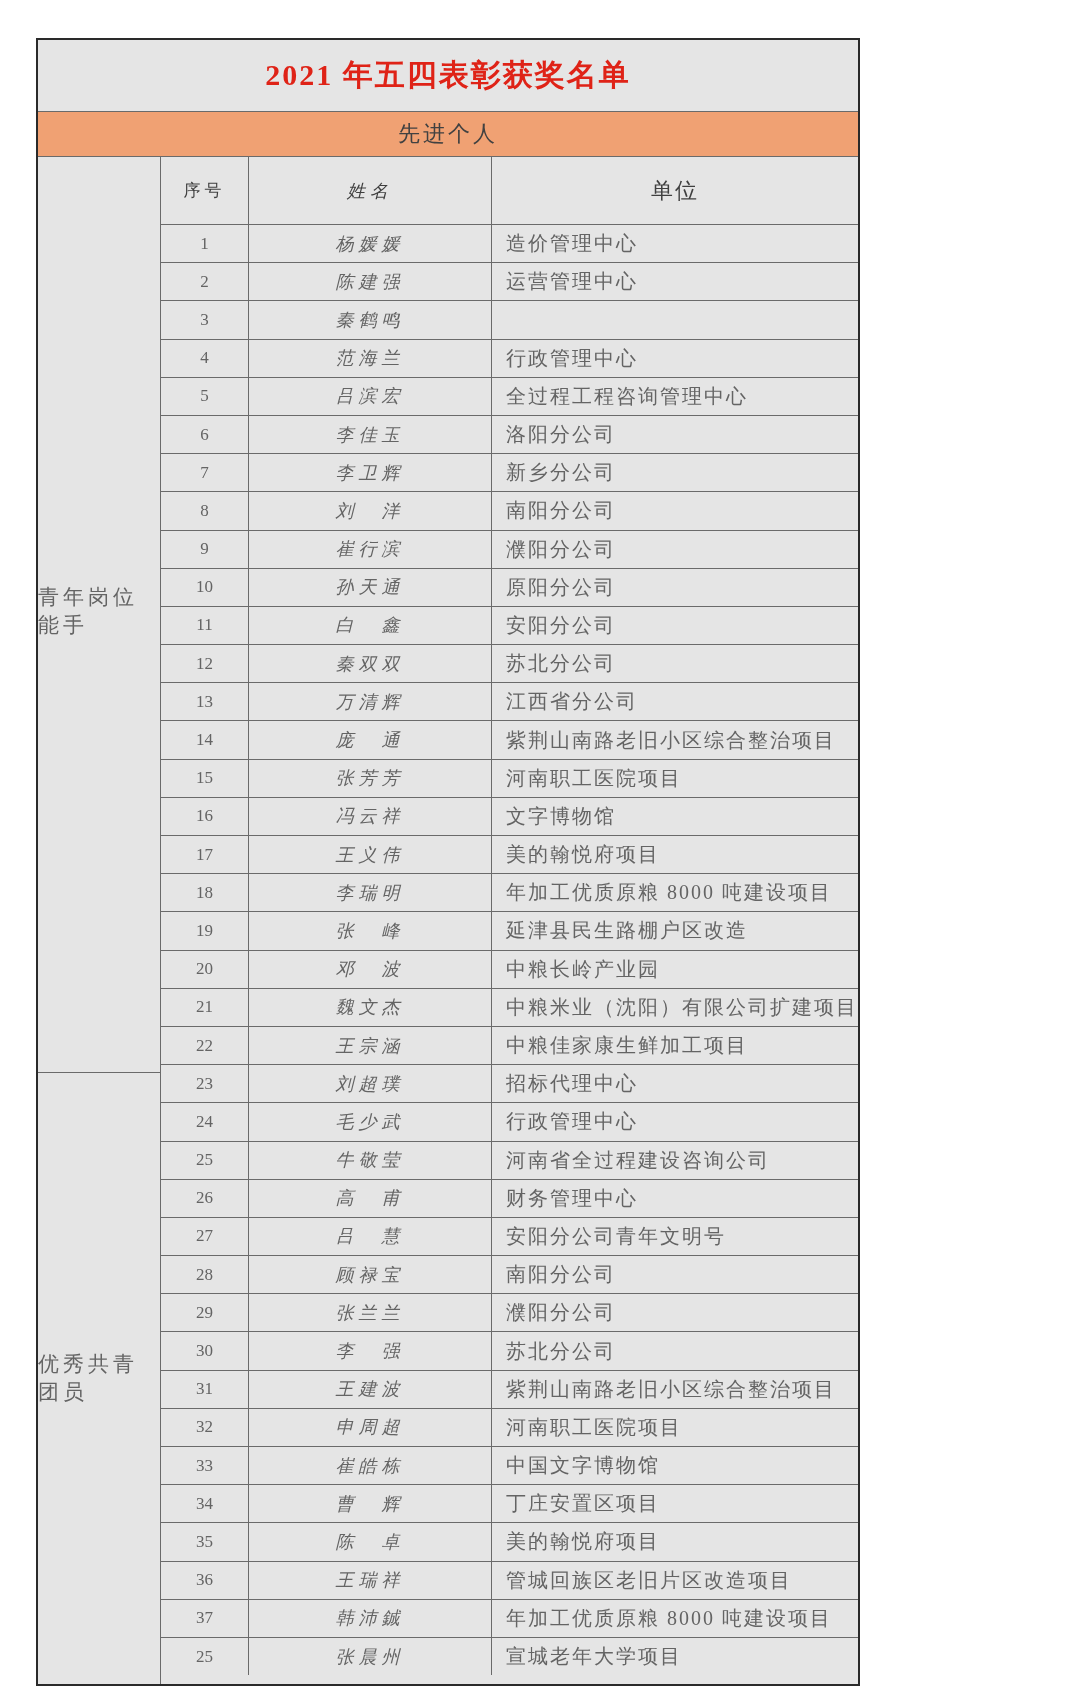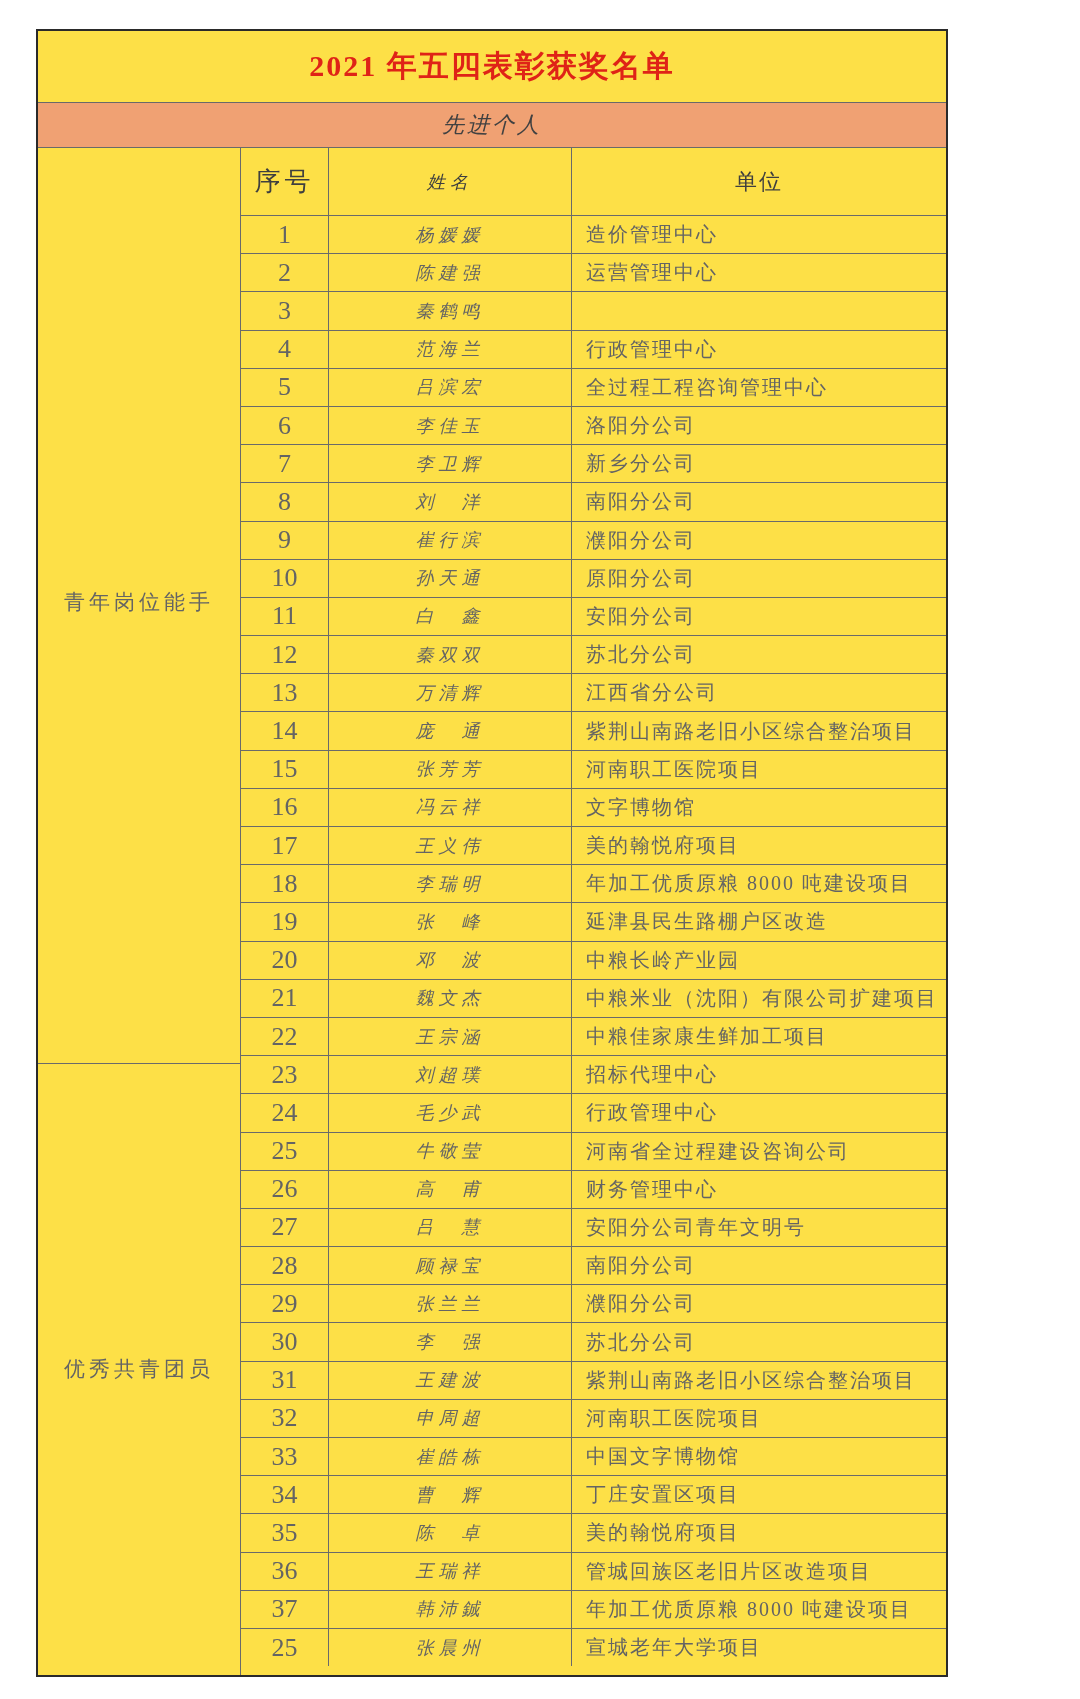--- a/index.html
+++ b/index.html
@@ -13,24 +13,24 @@
   *{ margin:0; padding:0; box-sizing:border-box; }
   html,body{ background:#ffffff; }
   body{
     width:1080px; height:1699px;
     font-family:"Liberation Serif","DejaVu Serif",serif;
     position:relative;
     overflow:hidden;
   }
   .award-table{
     position:absolute;
-    left:36px; top:29px;
-    width:912px;
+    left:36px; top:38px;
+    width:824px;
     border:2px solid var(--outer-line);
-    background:#fde047;
+    background:#e5e5e5;
   }
   .title-row{
     height:72px;
     display:flex; align-items:center; justify-content:center;
     border-bottom:1px solid var(--inner-line);
     font-size:30px; font-weight:bold; letter-spacing:2px;
   }
   .banner-row{
     height:45px;
     display:flex; align-items:center; justify-content:center;
@@ -68,42 +68,42 @@
     border-top:1px solid var(--inner-line);
     color:var(--cell-text);
   }
   .cell{
     display:flex; align-items:center; justify-content:center;
     white-space:nowrap; overflow:hidden;
   }
   .c-idx{
     width:88px;
     border-right:1px solid var(--inner-line);
-    font-size:26px;
+    font-size:17px;
   }
   .c-name{
     width:243px;
     border-right:1px solid var(--inner-line);
     font-size:18px; letter-spacing:5px;font-style:italic;
   }
   .c-unit{
     flex:1;
     justify-content:flex-start;
     padding-left:14px;
     font-size:20px; letter-spacing:2px;
   }
   .header-row .c-unit{ justify-content:center; padding-left:0; font-size:22px; }
 </style>
 </head>
 <body>
 
 <div class="award-table">
   <div class="title-row" style="color: rgb(223, 35, 23);">2021 年五四表彰获奖名单</div>
 
-  <div class="banner-row" style="background: rgb(240, 161, 115); font-style: italic;">先进个人</div>
+  <div class="banner-row" style="background: rgb(240, 161, 115);">先进个人</div>
 
   <div class="tbody">
     <div class="cat-col">
         <div class="cat-cell" style="height: 907.4px;">青年岗位能手</div>
         <div class="cat-cell" style="height: 611.2px;">优秀共青团员</div>
       </div>
 
     <div class="main-col">
       <div class="header-row">
         <div class="cell c-idx">序号</div>

